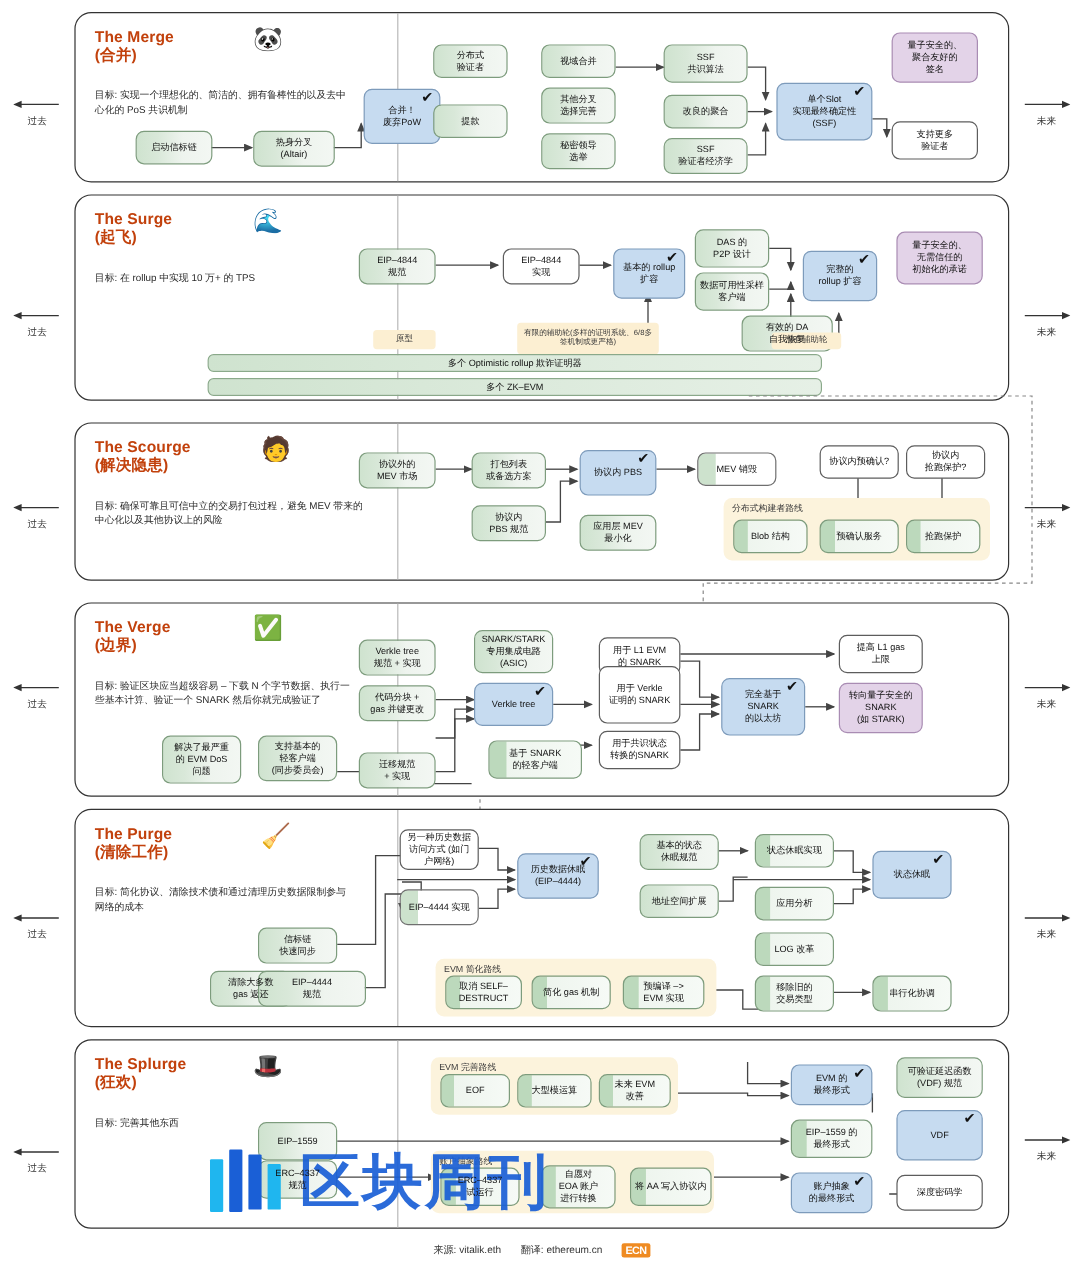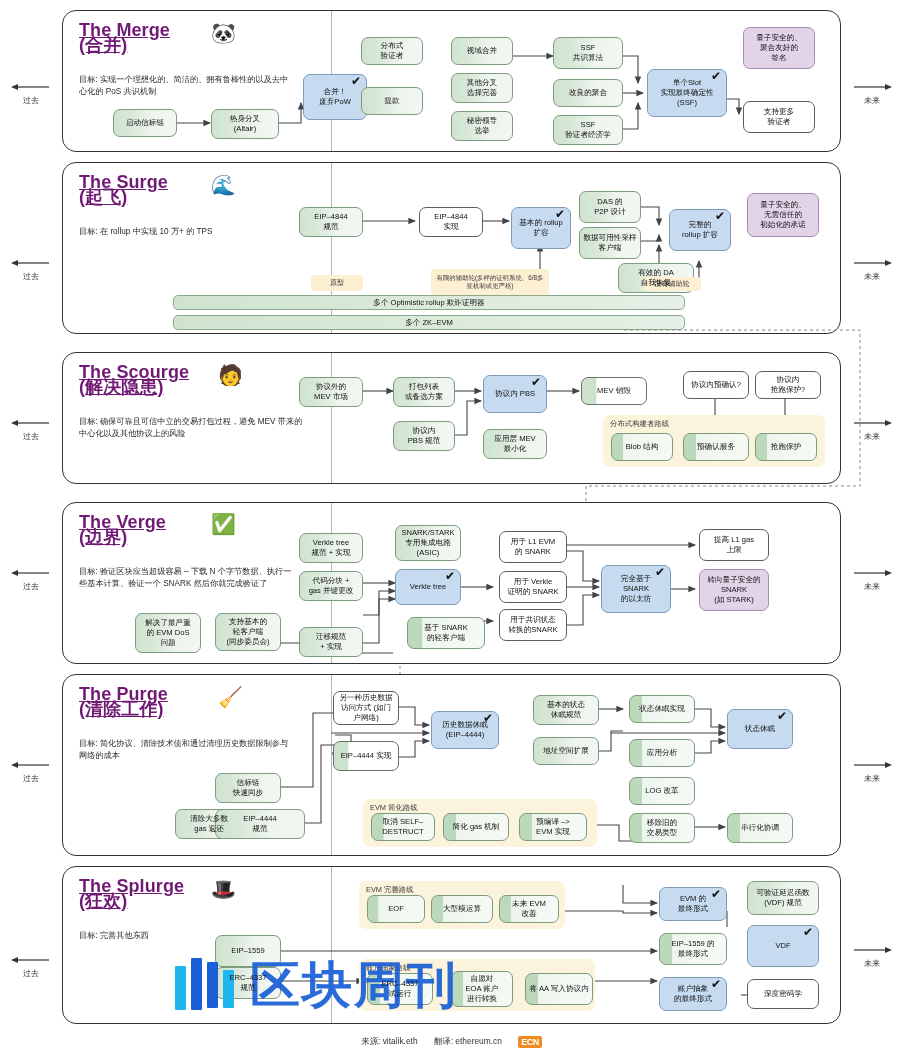--- a/index.html
+++ b/index.html
@@ -30,26 +30,25 @@
     width: 1.2px;
     background: #b8b8b8;
   }
   .sec-head {
     position: absolute;
     left: 16px;
     top: 12px;
     width: 250px;
   }
   .sec-title {
-    font-size: 18px;
+    font-size: 13px;
     font-weight: bold;
-    color: #701a75;
+    color: #c2410c;
     line-height: 15px;
     letter-spacing: .1px;
-    text-decoration: underline;
   }
   .sec-title .cn { display:block; }
   .sec-goal {
     margin-top: 21px;
     font-size: 8.2px;
     color: #2a2a2a;
     line-height: 12.2px;
     width: 215px;
   }
   .emoji {
@@ -606,21 +605,21 @@
       </div>
     <div class="node n-halfg" style="left:344px;top:114px;width:78px;height:32px;">
       <span class="txt">基于 SNARK
 的轻客户端</span>
       </div>
 
     <div class="node n-white" style="left:436px;top:28px;width:68px;height:32px;">
       <span class="txt">用于 L1 EVM
 的 SNARK</span>
       </div>
-    <div class="node n-white" style="left:436px;top:68px;width:68px;height:32px;">
+    <div class="node n-white" style="left:436px;top:52px;width:68px;height:48px;">
       <span class="txt">用于 Verkle
 证明的 SNARK</span>
       </div>
     <div class="node n-white" style="left:436px;top:106px;width:68px;height:32px;">
       <span class="txt">用于共识状态
 转换的SNARK</span>
       </div>
 
     <div class="node n-blue" style="left:538px;top:62px;width:70px;height:48px;">
       <span class="check">✔</span>

